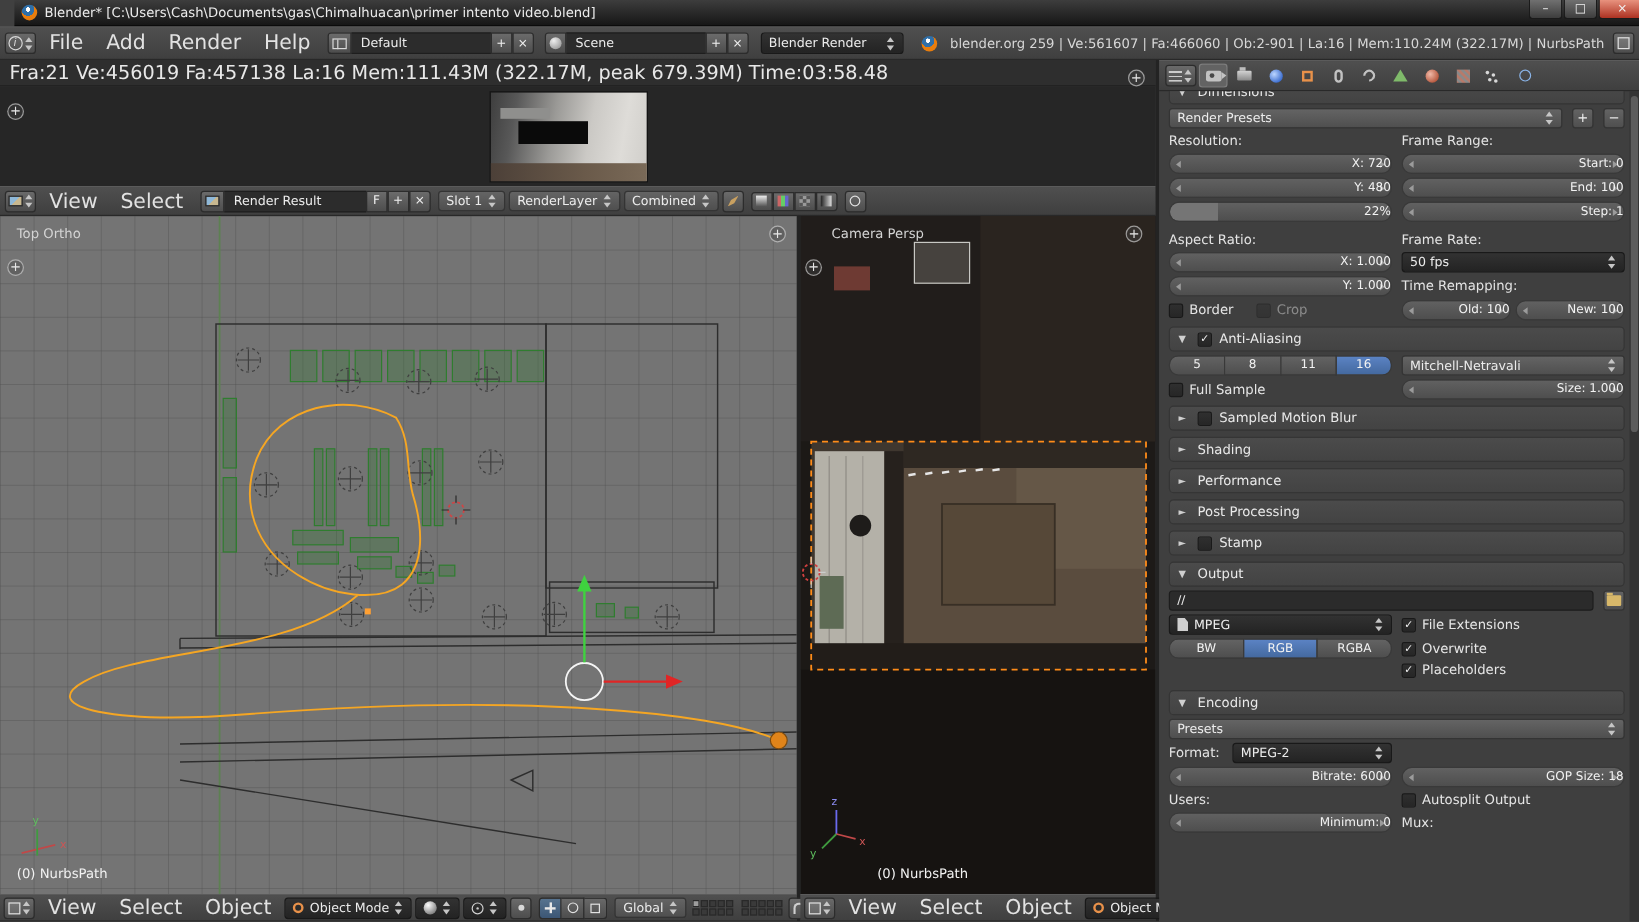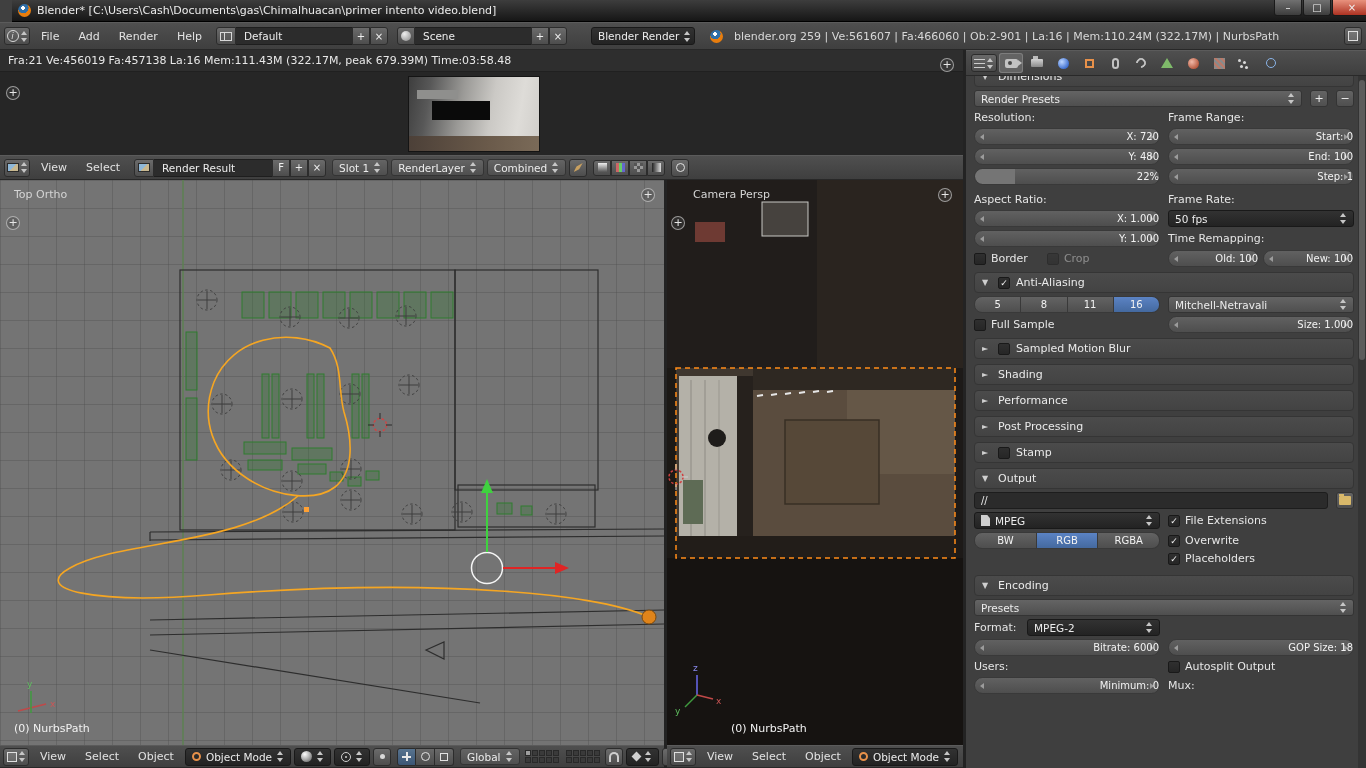--- a/index.html
+++ b/index.html
@@ -7,39 +7,39 @@
 body{position:relative;font-family:"DejaVu Sans",sans-serif;background:#404040;overflow:hidden;color:#dcdcdc}
 .abs{position:absolute}
 
 .titlebar{left:12px;top:0;width:1366px;height:22px;background:linear-gradient(#3d3d3d,#161616);border-bottom:1px solid #000;display:flex;align-items:center;gap:6px;padding:0 6px}
 .title-text{font-size:11px;color:#ececec;white-space:nowrap}
 .blender-logo{width:13px;height:13px;border-radius:50%;background:radial-gradient(circle at 40% 30%,#fff 0 15%,#2f6fa8 16% 44%,#e87d0d 45% 100%);flex:0 0 auto}
 .winbtns{margin-left:auto;display:flex;gap:1px;align-self:flex-start}
 .winbtn{width:28px;height:16px;font-size:10px;display:flex;align-items:center;justify-content:center;background:linear-gradient(#707070,#3d3d3d);border:1px solid #1a1a1a;border-top:none;color:#f0f0f0;border-radius:0 0 3px 3px}
 .winbtn.close{background:linear-gradient(#e8927e,#ad3222);width:40px}
 
-.menu{font-size:11px;color:#e2e2e2;padding:0 8px;white-space:nowrap}
+.menu{font-size:17px;color:#e2e2e2;padding:0 8px;white-space:nowrap}
 .edicon{width:26px;height:18px;background:linear-gradient(#6a6a6a,#4c4c4c);border:1px solid #2c2c2c;border-radius:3px;display:flex;align-items:center;justify-content:center;gap:2px;flex:0 0 auto}
 .ddar{position:relative;width:7px;height:11px;display:inline-block;flex:0 0 auto}
 .ddar:before{content:"";position:absolute;left:0;top:0;border-left:3.5px solid transparent;border-right:3.5px solid transparent;border-bottom:4px solid #c6c6c6}
 .ddar:after{content:"";position:absolute;left:0;bottom:0;border-left:3.5px solid transparent;border-right:3.5px solid transparent;border-top:4px solid #c6c6c6}
 .group{display:flex;align-items:center;margin:0 3px}
 .minibtn{min-width:18px;height:18px;background:linear-gradient(#6b6b6b,#4d4d4d);border:1px solid #2c2c2c;display:flex;align-items:center;justify-content:center;font-size:10px;color:#efefef;padding:0 3px}
 .minibtn.first{border-radius:3px 0 0 3px}
 .minibtn.last{border-radius:0 3px 3px 0}
 .minibtn.rounded{border-radius:3px}
 .datafield{height:18px;background:#2c2c2c;border-top:1px solid #1e1e1e;border-bottom:1px solid #1e1e1e;color:#ececec;font-size:10.5px;display:flex;align-items:center;padding:0 8px;white-space:nowrap}
 .dd{height:18px;background:linear-gradient(#323232,#232323);border:1px solid #191919;border-radius:3px;color:#ececec;font-size:10.5px;display:flex;align-items:center;gap:5px;padding:0 6px;white-space:nowrap}
 .ddl{height:17px;background:linear-gradient(#646464,#4f4f4f);border:1px solid #343434;border-radius:3px;color:#ececec;font-size:10.5px;display:flex;align-items:center;gap:5px;padding:0 6px;white-space:nowrap}
 .hdrbar{background:linear-gradient(#4f4f4f,#3f3f3f);border-top:1px solid #5b5b5b;border-bottom:1px solid #282828;display:flex;align-items:center;gap:3px;padding:0 4px}
 
 .infobar{left:0;top:22px;width:1366px;height:28px}
 .stats{font-size:11px;color:#d8d8d8;margin-left:8px;white-space:nowrap}
 
-.renderbar{left:0;top:50px;width:963px;height:22px;background:#2e2e2e;border-bottom:1px solid #202020;display:flex;align-items:center;padding:0 8px;font-size:11px;color:#e8e8e8}
+.renderbar{left:0;top:50px;width:963px;height:22px;background:#2e2e2e;border-bottom:1px solid #202020;display:flex;align-items:center;padding:0 8px;font-size:16px;color:#e8e8e8}
 .imgarea{left:0;top:72px;width:963px;height:83px;background:#262626}
 .thumb{left:408px;top:76px;width:132px;height:76px;border:1px solid #141414;background:linear-gradient(100deg,#3e3e3e 0%,#585858 16%,#9b9a97 40%,#cbc9c5 62%,#dedcd8 82%,#cfcdc9 100%)}
 .thumb-black{position:absolute;left:18%;top:32%;width:44%;height:26%;background:#0a0a0a}
 .thumb-floor{position:absolute;left:0;bottom:0;width:100%;height:20%;background:linear-gradient(90deg,#4c4038,#6a5a4a 60%,#7a6a58)}
 .thumb-band{position:absolute;left:6%;top:18%;width:32%;height:12%;background:#8f8f8d}
 .imghdr{left:0;top:155px;width:963px;height:25px}
 
 .vp-left{left:0;top:180px;width:664px;height:565px;background-color:#747474;background-image:linear-gradient(rgba(80,80,80,.4) 1px,transparent 1px),linear-gradient(90deg,rgba(80,80,80,.4) 1px,transparent 1px);background-size:28px 28px}
 .vp-right{left:667px;top:180px;width:296px;height:565px;background:#1d1a18;overflow:hidden}
 .vplabel{position:absolute;font-size:11px;color:#d4d4d4;white-space:nowrap}
@@ -161,21 +161,21 @@
     <div class="minibtn last">×</div>
   </div>
   <div class="group">
     <div class="minibtn first">
         <span class="scnicon"></span>
       </div>
     <div class="datafield" style="width:116px">Scene</div>
     <div class="minibtn">+</div>
     <div class="minibtn last">×</div>
   </div>
-  <div class="dd" style="width:104px;margin-left:18px">
+  <div class="dd" style="width:119px;margin-left:4px">
     <span>Blender Render</span>
     <span class="ddar" style="margin-left:auto"></span>
   </div>
   <span class="blender-logo" style="margin-left:12px"></span>
   <span class="stats">blender.org 259 | Ve:561607 | Fa:466060 | Ob:2-901 | La:16 | Mem:110.24M (322.17M) | NurbsPath</span>
   <div class="minibtn rounded" style="margin-left:auto">
       <span class="i-3d"></span>
     </div>
 </div>
 

